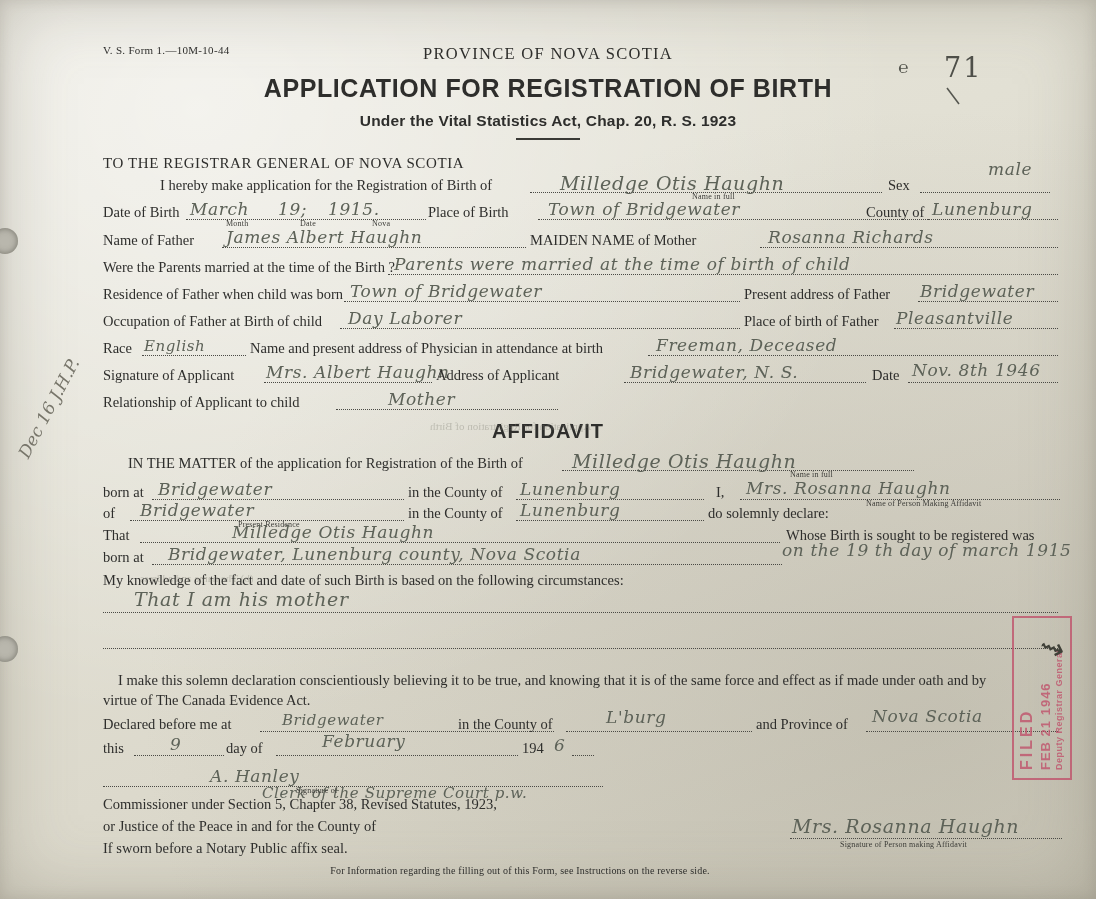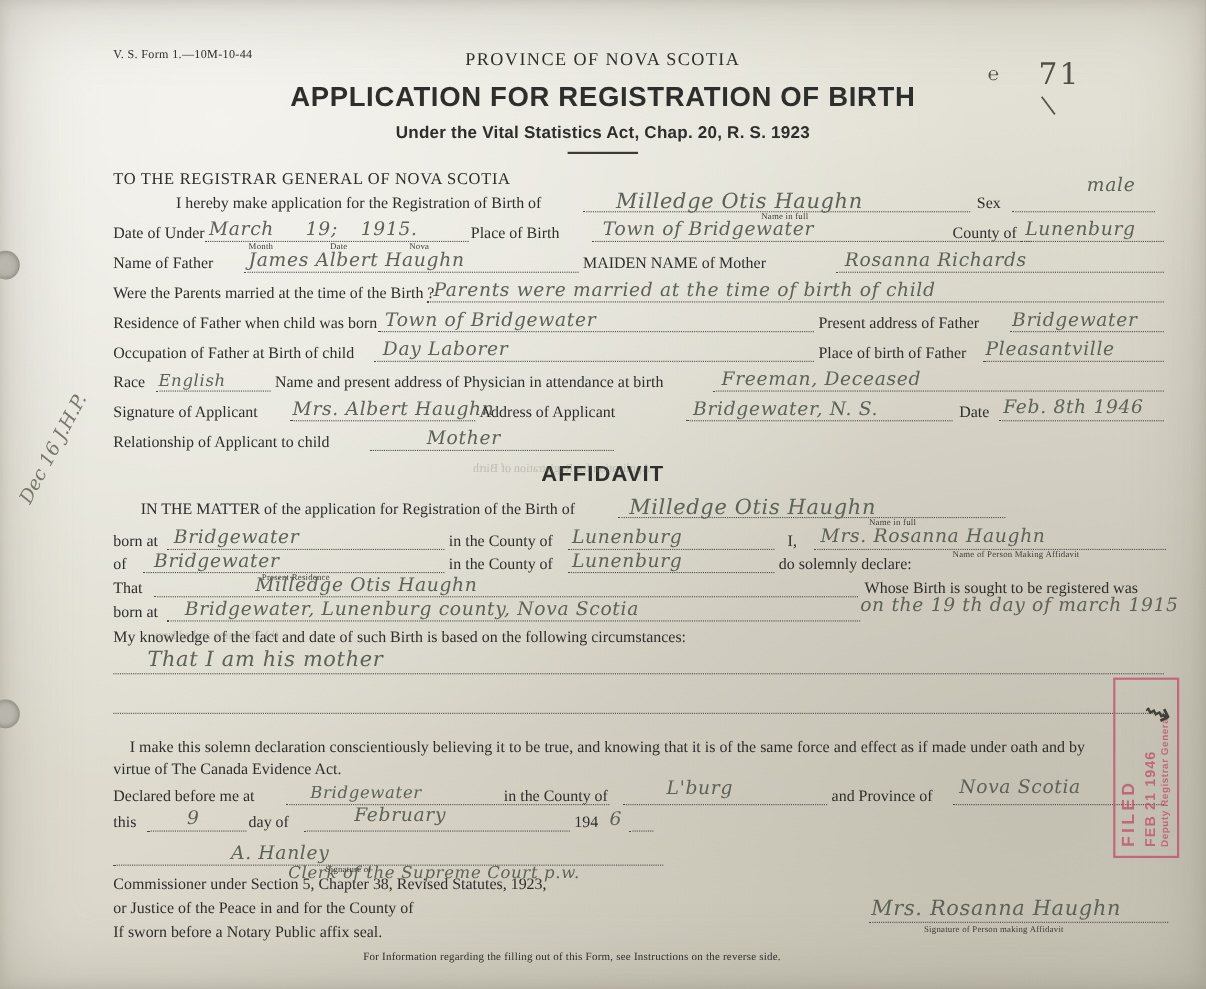--- a/index.html
+++ b/index.html
@@ -123,21 +123,21 @@
   <div class="txt secline" style="left:103px;top:155px;">TO THE REGISTRAR GENERAL OF NOVA SCOTIA</div>
 
   <div class="txt body" style="left:160px;top:177px;">I hereby make application for the Registration of Birth of</div>
   <div class="dots" style="left:530px;top:192px;width:352px;"></div>
   <div class="hw lg" style="left:560px;top:172px;">Milledge Otis Haughn</div>
   <div class="txt caption" style="left:692px;top:192px;">Name in full</div>
   <div class="txt body" style="left:888px;top:177px;">Sex</div>
   <div class="dots" style="left:920px;top:192px;width:130px;"></div>
   <div class="hw md" style="left:944px;top:159px;margin-left:44px;">male</div>
 
-  <div class="txt body" style="left:103px;top:204px;">Date of Under</div>
+  <div class="txt body" style="left:103px;top:204px;">Date of Birth</div>
   <div class="dots" style="left:186px;top:219px;width:240px;"></div>
   <div class="hw md" style="left:190px;top:199px;">March</div>
   <div class="hw md" style="left:278px;top:199px;">19;</div>
   <div class="hw md" style="left:328px;top:199px;">1915.</div>
   <div class="txt caption" style="left:226px;top:219px;">Month</div>
   <div class="txt caption" style="left:300px;top:219px;">Date</div>
   <div class="txt caption" style="left:372px;top:219px;">Nova</div>
 
   <div class="txt body" style="left:428px;top:204px;">Place of Birth</div>
   <div class="dots" style="left:538px;top:219px;width:400px;"></div>
@@ -180,21 +180,21 @@
   <div class="hw md" style="left:656px;top:335px;">Freeman,  Deceased</div>
 
   <div class="txt body" style="left:103px;top:367px;">Signature of Applicant</div>
   <div class="dots" style="left:264px;top:382px;width:168px;"></div>
   <div class="hw md" style="left:266px;top:362px;">Mrs. Albert Haughn</div>
   <div class="txt body" style="left:436px;top:367px;">Address of Applicant</div>
   <div class="dots" style="left:624px;top:382px;width:242px;"></div>
   <div class="hw md" style="left:630px;top:362px;">Bridgewater,  N. S.</div>
   <div class="txt body" style="left:872px;top:367px;">Date</div>
   <div class="dots" style="left:908px;top:382px;width:150px;"></div>
-  <div class="hw md" style="left:912px;top:360px;">Feb.  8th  1946</div>
+  <div class="hw md" style="left:912px;top:360px;">Nov.  8th  1946</div>
 
   <div class="txt body" style="left:103px;top:394px;">Relationship of Applicant to child</div>
   <div class="dots" style="left:336px;top:409px;width:222px;"></div>
   <div class="hw md" style="left:388px;top:389px;">Mother</div>
 
   <div class="txt affidavit" style="top:420px;">AFFIDAVIT</div>
   <div class="bleed" style="left:430px;top:420px;">Application for Registration of Birth</div>
 
   <div class="txt body" style="left:128px;top:455px;">IN THE MATTER of the application for Registration of the Birth of</div>
   <div class="dots" style="left:562px;top:470px;width:352px;"></div>

